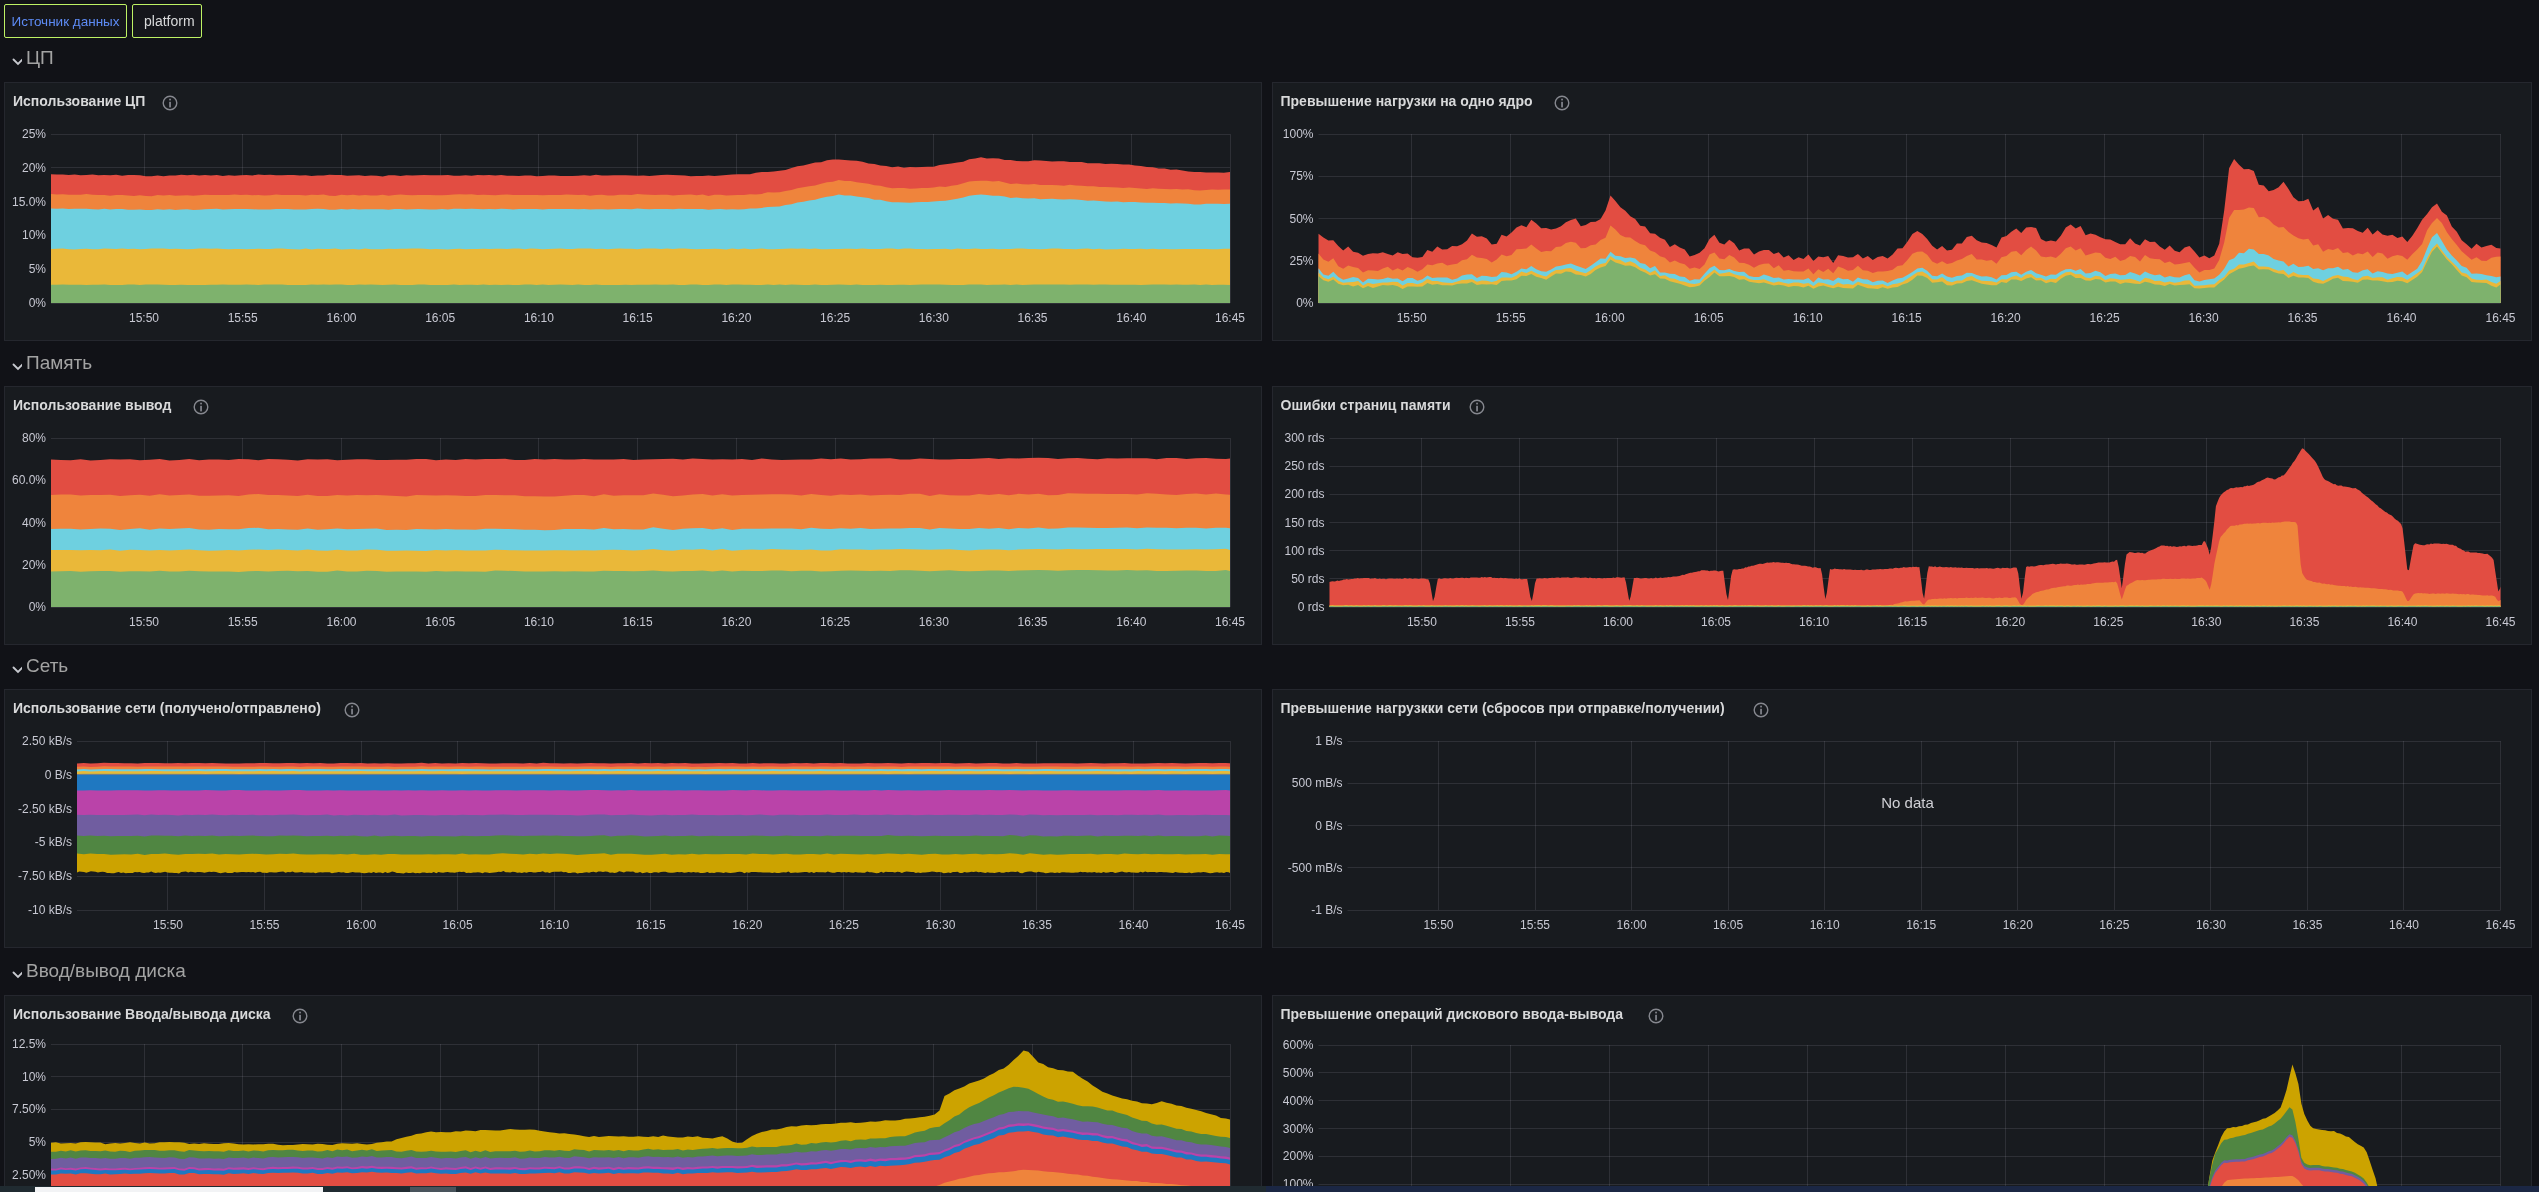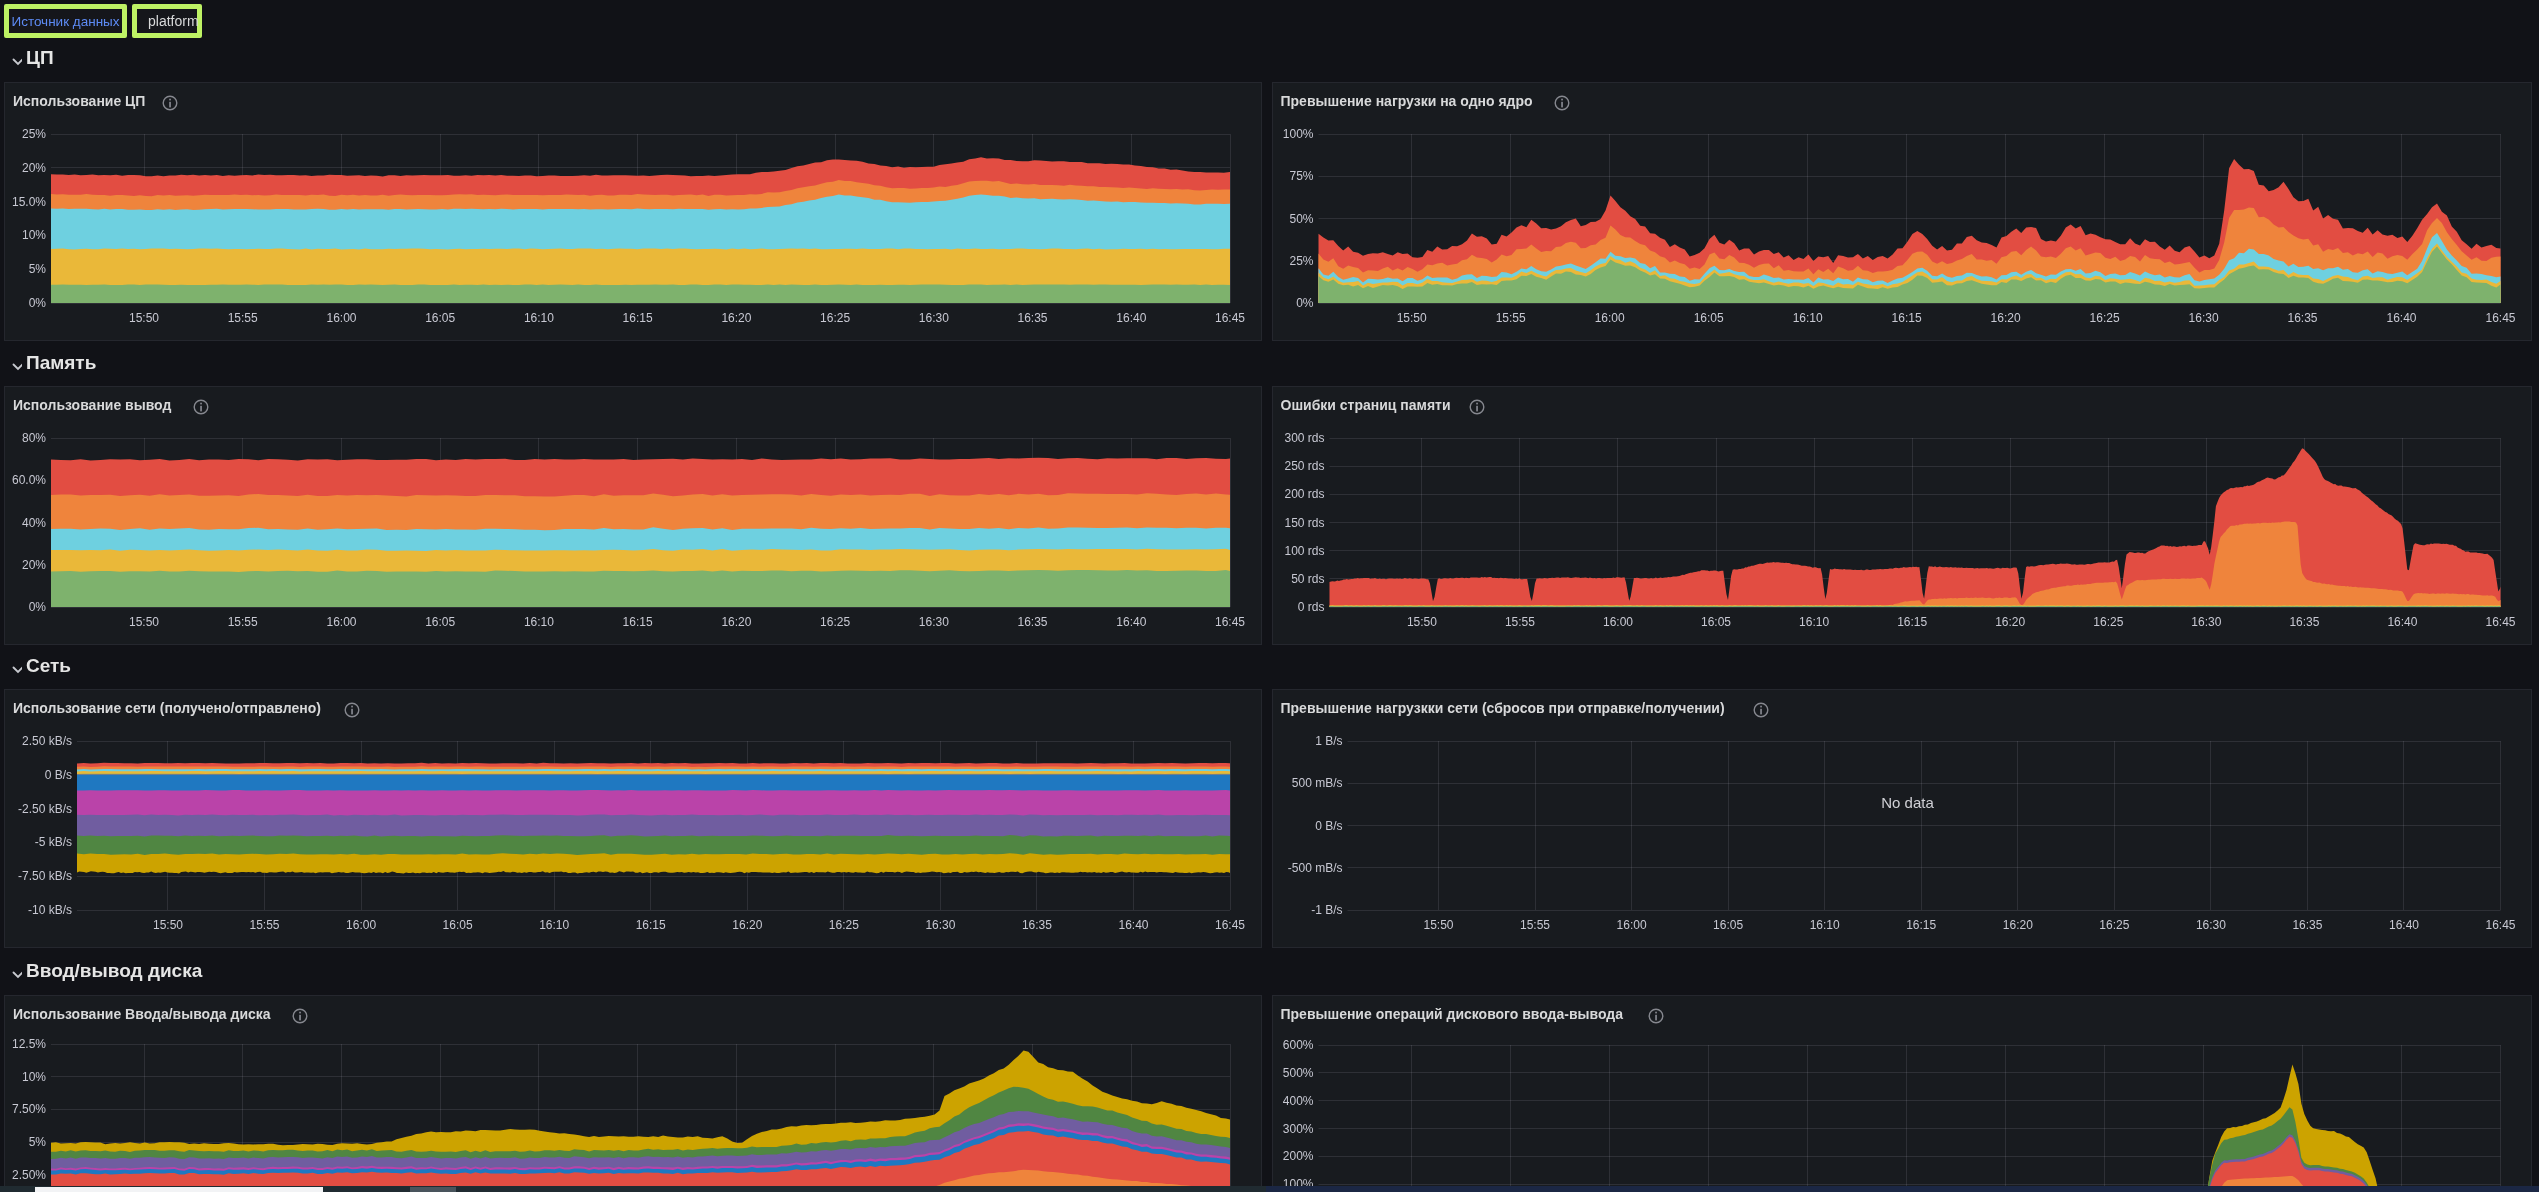--- a/index.html
+++ b/index.html
@@ -1,23 +1,23 @@
 <!DOCTYPE html>
 <html><head><meta charset="utf-8"><style>
 
 html,body{margin:0;padding:0;width:2539px;height:1192px;background:#111217;overflow:hidden;
 font-family:"Liberation Sans",sans-serif;}
 .panel{position:absolute;background:#181B1F;border:1px solid #25272e;box-sizing:border-box;}
 .ptitle{position:absolute;left:8px;top:10px;font-size:14px;font-weight:700;color:#d8d9da;letter-spacing:0;}
 .picon{position:absolute;top:11px;}
 .ax{font:12px "Liberation Sans",sans-serif;fill:#c8c9d3;}
-.sect{position:absolute;color:#e5e5e5;font-size:19px;font-weight:700;}
+.sect{position:absolute;color:#a3a3a3;font-size:19px;font-weight:400;}
 .chev{position:absolute;width:10px;height:10px;}
 .nodata{position:absolute;left:0;right:0;top:104px;text-align:center;font-size:15px;color:#d0d1d6;margin-left:12px;}
-.btn{position:absolute;top:4px;height:34px;box-sizing:border-box;border:5px solid #bef264;border-radius:2px;
+.btn{position:absolute;top:4px;height:34px;box-sizing:border-box;border:1px solid #bef264;border-radius:2px;
 background:#15161b;display:flex;align-items:center;font-size:14px;}
 
 </style></head><body>
 <div class="btn" style="left:4px;width:123px;justify-content:center;color:#5d8bf5;font-weight:400;font-size:13.5px">Источник данных</div>
 <div class="btn" style="left:132px;width:70px;padding-left:11px;color:#d8d9da;font-weight:500">platform<svg width="14" height="14" style="margin-left:6px">
       <path d="M3 5 L7 9 L11 5" stroke="#9fa1a8" stroke-width="1.6" fill="none" stroke-linecap="round"></path>
     </svg></div>
 <svg class="chev" style="left:12px;top:56px" width="12" height="12">
     <path d="M1.5 3.5 L6 8 L10.5 3.5" stroke="#c8cad0" stroke-width="1.8" fill="none" stroke-linecap="round"></path>
   </svg>

